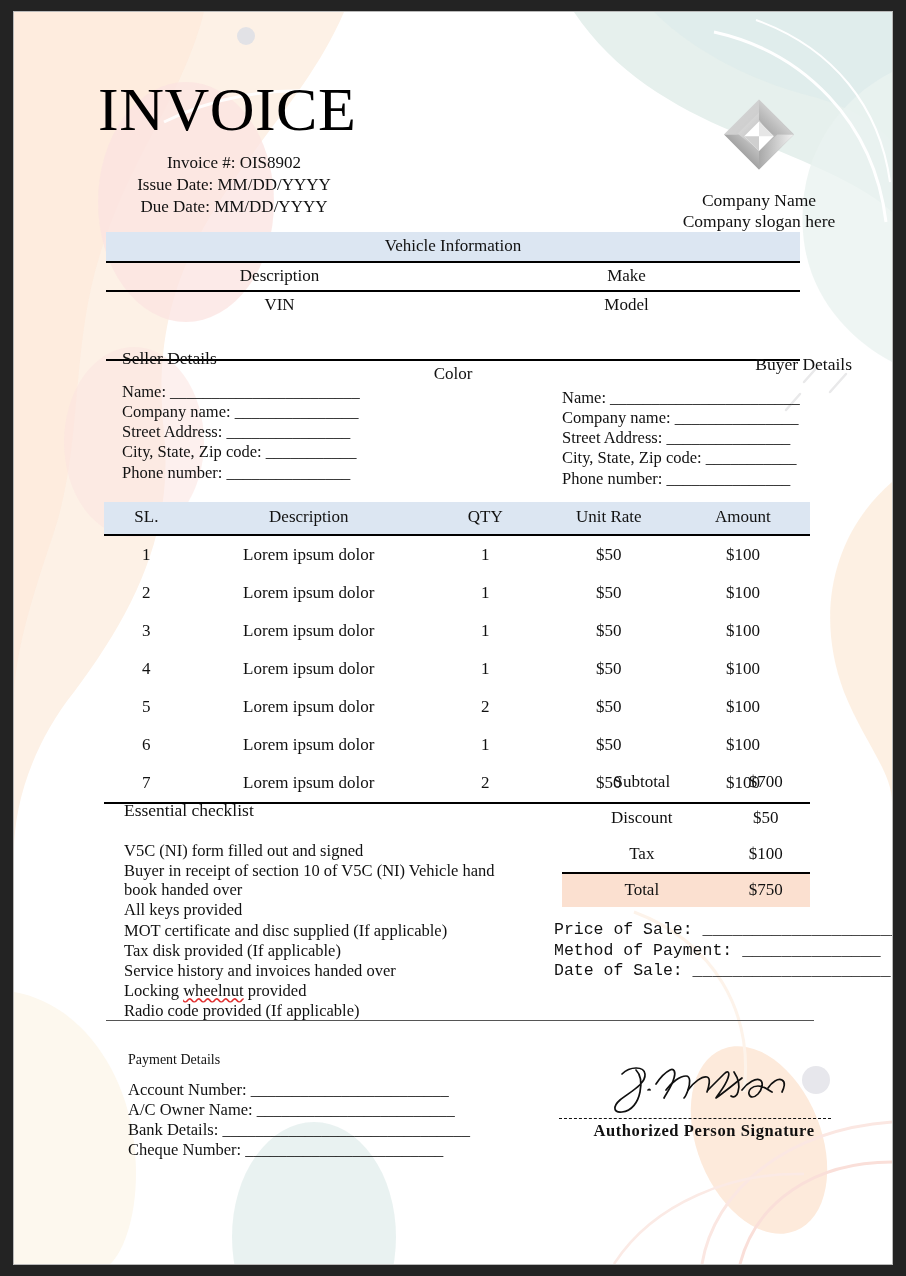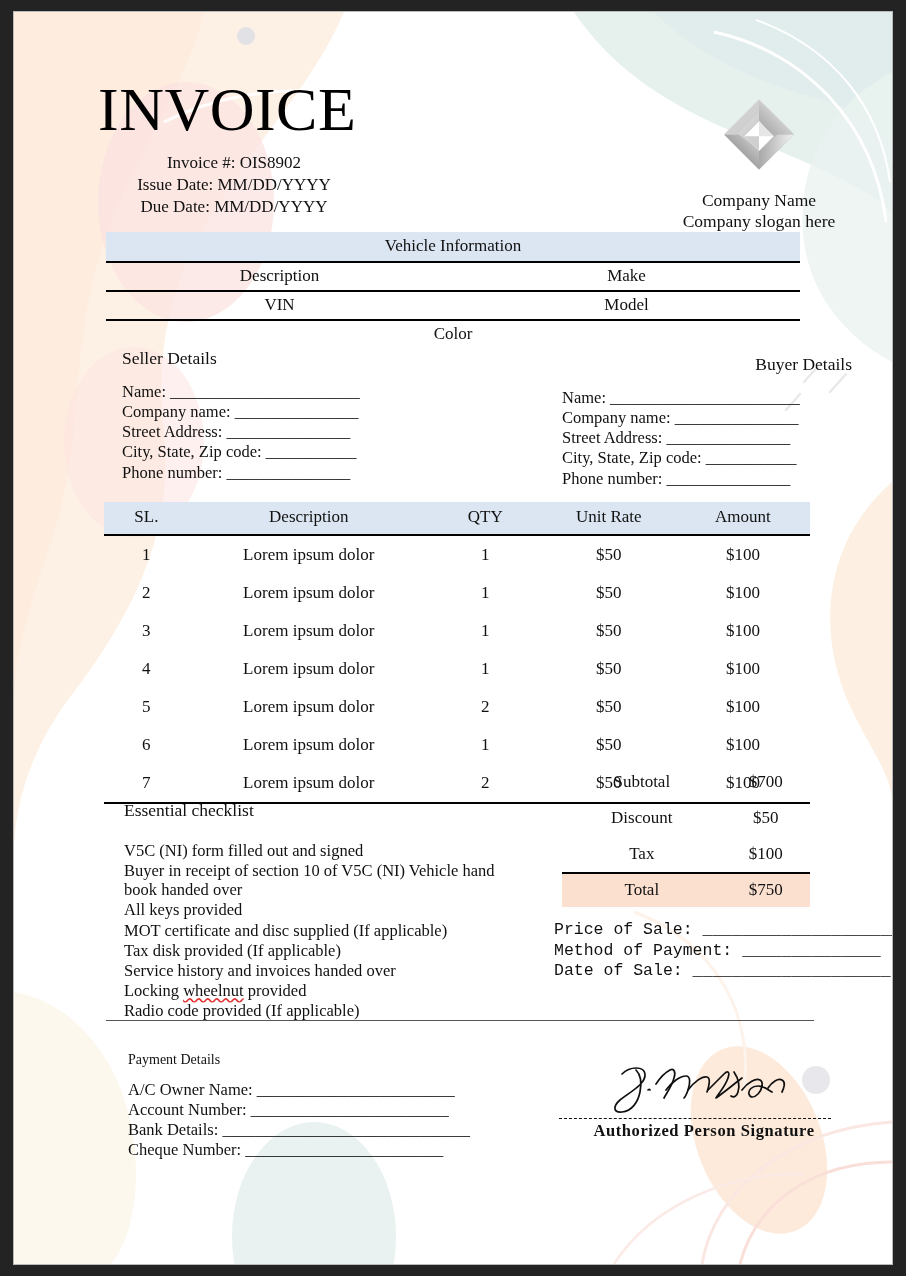--- a/index.html
+++ b/index.html
@@ -45,21 +45,21 @@
   .vehicle{
     position:absolute;left:92px;top:220px;width:694px;
   }
   .vehicle-head{
     background:#dce6f2;text-align:center;font-size:17px;
     padding:4px 0 5px;color:#111;
   }
   .vrow{
     display:flex;border-top:2.2px solid #000;
   }
-  .vrow:last-child{border-bottom:0;}
+  .vrow:last-child{border-bottom:0;margin-top:40px;}
   .vcell{
     flex:1;text-align:center;font-size:17px;padding:3px 0 4px;color:#111;
   }
   .vrow-last{border-top:2.2px solid #000;}
 
   
   .seller{
     position:absolute;left:108px;top:336px;width:330px;
   }
   .buyer{
@@ -349,22 +349,22 @@
       <div class="sale">
         <div class="sale-line">Price of Sale: ____________________</div>
         <div class="sale-line">Method of Payment: ______________</div>
         <div class="sale-line">Date of Sale: ____________________</div>
       </div>
 
       <div class="divider"></div>
 
       <div class="payment">
         <div class="payment-title">Payment Details</div>
+        <div class="payment-line">Account Number: ________________________</div>
         <div class="payment-line">A/C Owner Name: ________________________</div>
-        <div class="payment-line">Account Number: ________________________</div>
         <div class="payment-line">Bank Details: ______________________________</div>
         <div class="payment-line">Cheque Number: ________________________</div>
       </div>
 
       <div class="signature">
         <svg class="sig-svg" width="200" height="56" viewBox="0 0 200 56" xmlns="http://www.w3.org/2000/svg">
           <g fill="none" stroke="#101010" stroke-width="1.7" stroke-linecap="round" stroke-linejoin="round">
             <path d="M18,14 C26,6 40,6 41,14 C42,24 26,32 16,40 C8,47 10,53 18,52 C28,51 34,42 36,32 C38,22 36,14 32,10"></path>
             <path d="M44,30 C45,29 46,29 46,30"></path>
             <path d="M52,24 C56,18 62,12 66,10 C70,8 72,12 70,18 C68,26 62,34 60,38"></path>

